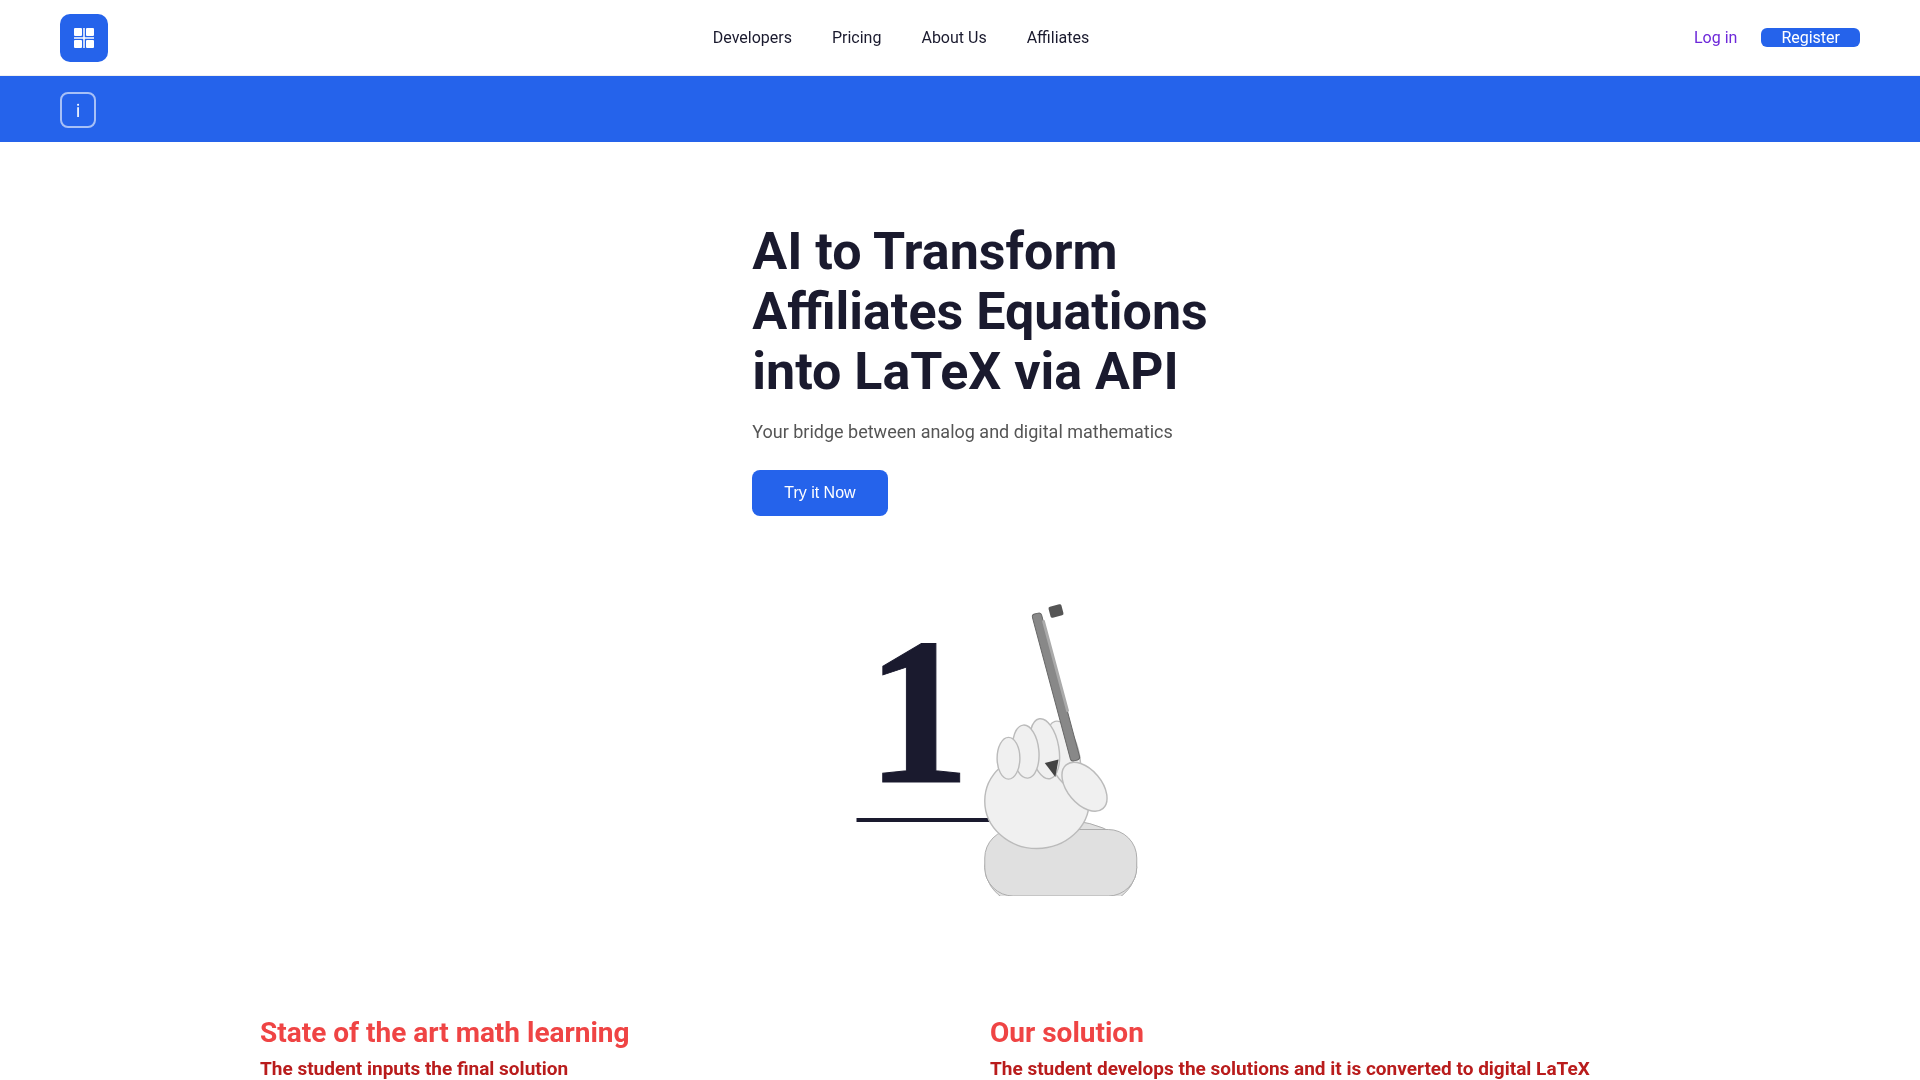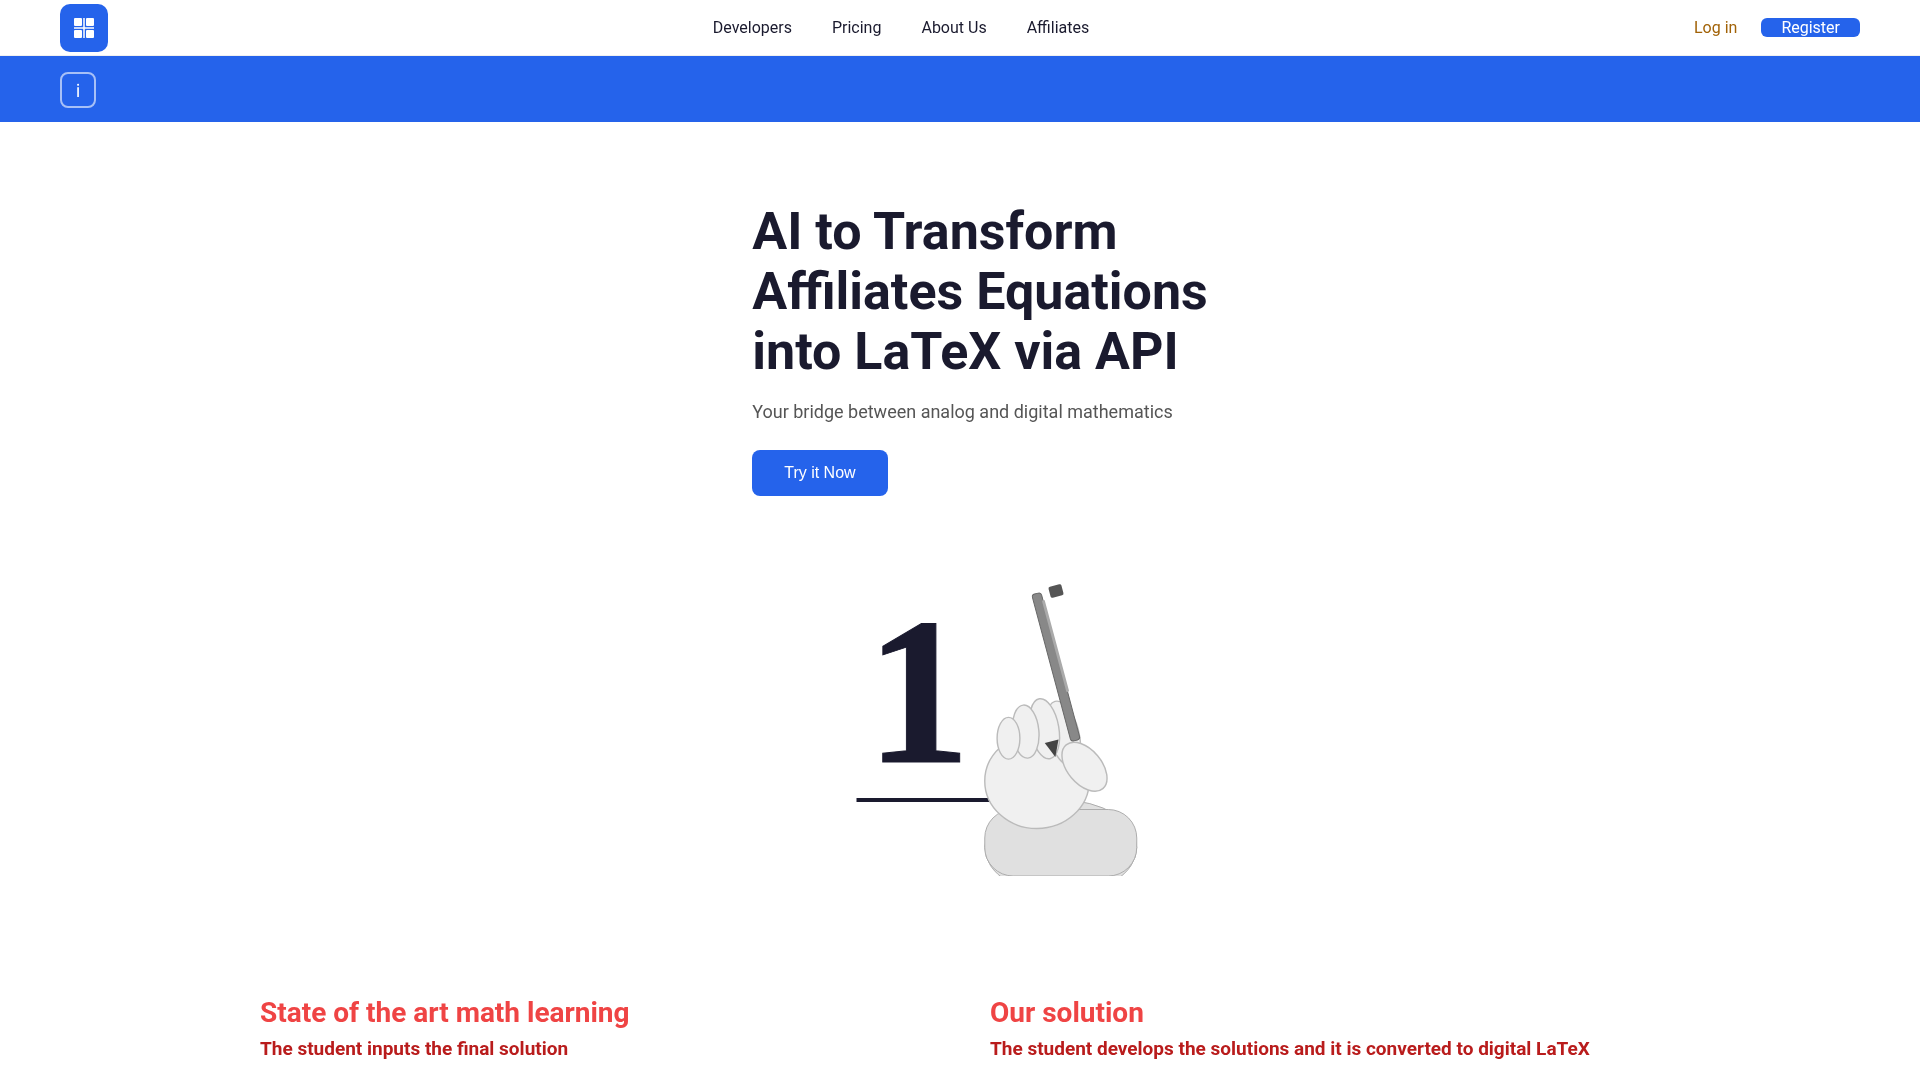--- a/index.html
+++ b/index.html
@@ -4,21 +4,21 @@
   <style>
     * { margin: 0; padding: 0; box-sizing: border-box; }
     body { font-family: -apple-system, BlinkMacSystemFont, 'Segoe UI', Roboto, sans-serif; background: #fff; color: #1a1a2e; overflow-x: hidden; }
 
     
     .navbar {
       display: flex;
       align-items: center;
       justify-content: space-between;
       padding: 0 60px;
-      height: 56px;
+      height: 76px;
       background: #fff;
       border-bottom: 1px solid #f0f0f0;
     }
     .nav-logo {
       display: flex;
       align-items: center;
       gap: 10px;
     }
     .logo-icon {
       width: 48px;
@@ -44,21 +44,21 @@
       font-size: 16px;
       font-weight: 400;
     }
     .nav-auth {
       display: flex;
       align-items: center;
       gap: 24px;
     }
     .nav-auth a {
       text-decoration: none;
-      color: #a16207;
+      color: #6d28d9;
       font-size: 16px;
     }
     .nav-auth .register-btn {
       background: #2563eb;
       color: #fff;
       padding: 0 20px;
       border-radius: 6px;
       font-size: 16px;
     }
 

